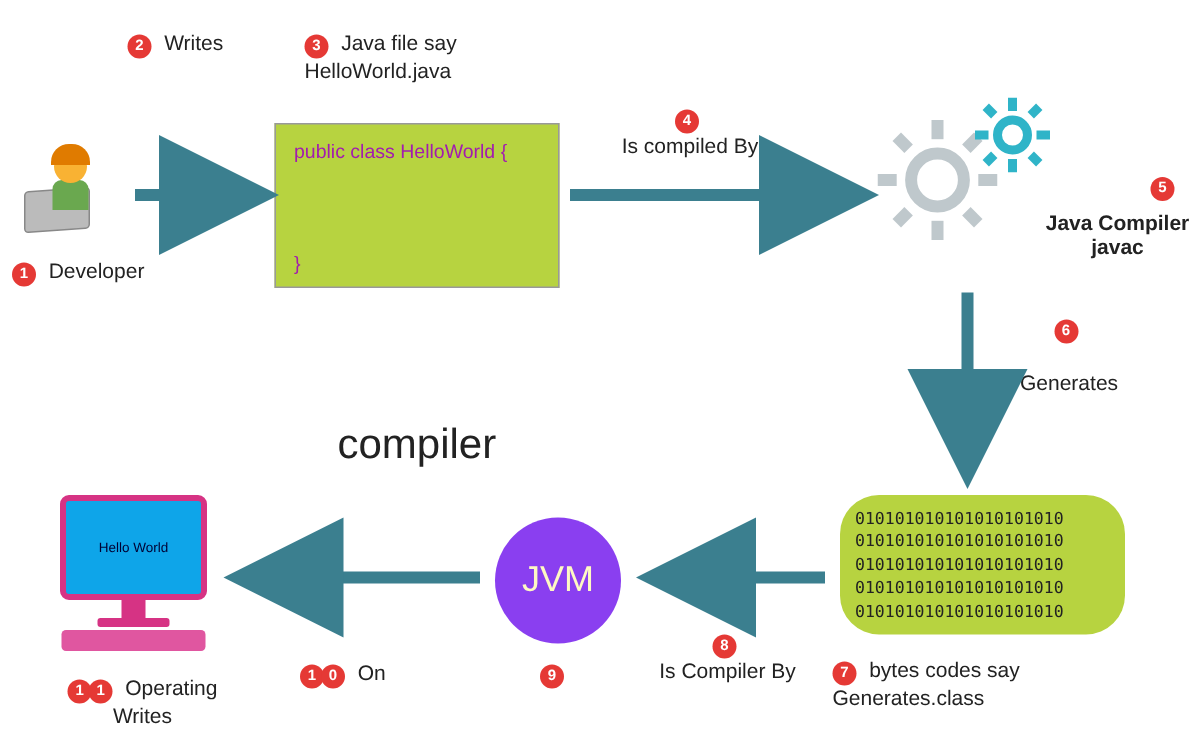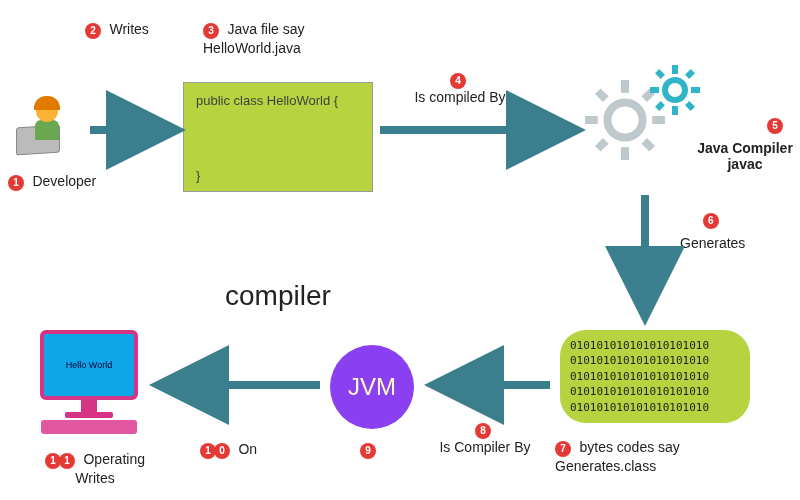--- a/index.html
+++ b/index.html
@@ -2,21 +2,21 @@
 <html><head>
 <meta charset="utf-8">
 <style>
   body { margin: 0; font-family: Arial, sans-serif; background: #fff; width: 800px; height: 500px; position: relative; overflow: hidden; }
   .badge { display: inline-flex; align-items: center; justify-content: center; background: #e53935; color: #fff; border-radius: 50%; width: 16px; height: 16px; font-size: 10px; font-weight: bold; margin-right: 4px; }
   .badge-pair { display: inline-flex; }
   .badge-pair .badge { margin-right: -2px; }
   .badge-pair .badge:last-child { margin-right: 4px; }
   .label { font-size: 14px; color: #222; }
   .pos { position: absolute; }
-  .code-box { background: #b7d340; border: 1px solid #999; padding: 10px 12px; font-size: 13px; color: #404040; box-sizing: border-box; }
+  .code-box { background: #b7d340; border: 1px solid #999; padding: 10px 12px; font-size: 13px; color: #a21caf; box-sizing: border-box; }
   .byte-box { background: #b7d340; padding: 8px 10px; font-family: monospace; font-size: 11px; color: #222; line-height: 1.4; box-sizing: border-box; white-space: pre; border-radius: 26px; }
   .jvm-circle { width: 84px; height: 84px; border-radius: 50%; background: #8a3ff0; color: #fef9c3; display: flex; align-items: center; justify-content: center; font-size: 24px; }
   .big-title { font-size: 28px; color: #222; }
   .bold { font-weight: bold; }
   .center { text-align: center; }
   
   .dev-head { width: 22px; height: 22px; background: #f9b233; border-radius: 50%; position: absolute; top: 0; left: 18px; }
   .dev-hair { width: 26px; height: 14px; background: #e07b00; border-radius: 12px 12px 0 0; position: absolute; top: -4px; left: 16px; }
   .dev-body { width: 24px; height: 20px; background: #6aa84f; border-radius: 6px 6px 0 0; position: absolute; top: 20px; left: 17px; }
   .dev-laptop { width: 42px; height: 26px; background: #bbb; border: 1px solid #888; border-radius: 3px; position: absolute; top: 26px; left: -2px; transform: skewY(-4deg); }
@@ -44,21 +44,21 @@
   <div class="label">Is compiled By</div>
 </div>
 
 <div class="pos" style="left:695px; top:115px; width:100px;">
   <div style="text-align:right; margin-right:8px;"><span class="badge">5</span></div>
   <div class="label bold center" style="margin-top:6px;">Java Compiler javac</div>
 </div>
 
 <div class="pos" style="left:680px; top:210px;">
   <div class="center"><span class="badge">6</span></div>
-  <div class="label" style="margin-top:6px;">Generates</div>
+  <div class="label" style="margin-top:18px;">Generates</div>
 </div>
 
 <div class="pos" style="left:18px; top:100px; width:60px; height:60px;">
   <div class="dev-laptop"></div>
   <div class="dev-body"></div>
   <div class="dev-head"></div>
   <div class="dev-hair"></div>
 </div>
 <div class="pos" style="left:8px; top:172px;">
   <span class="badge">1</span>

